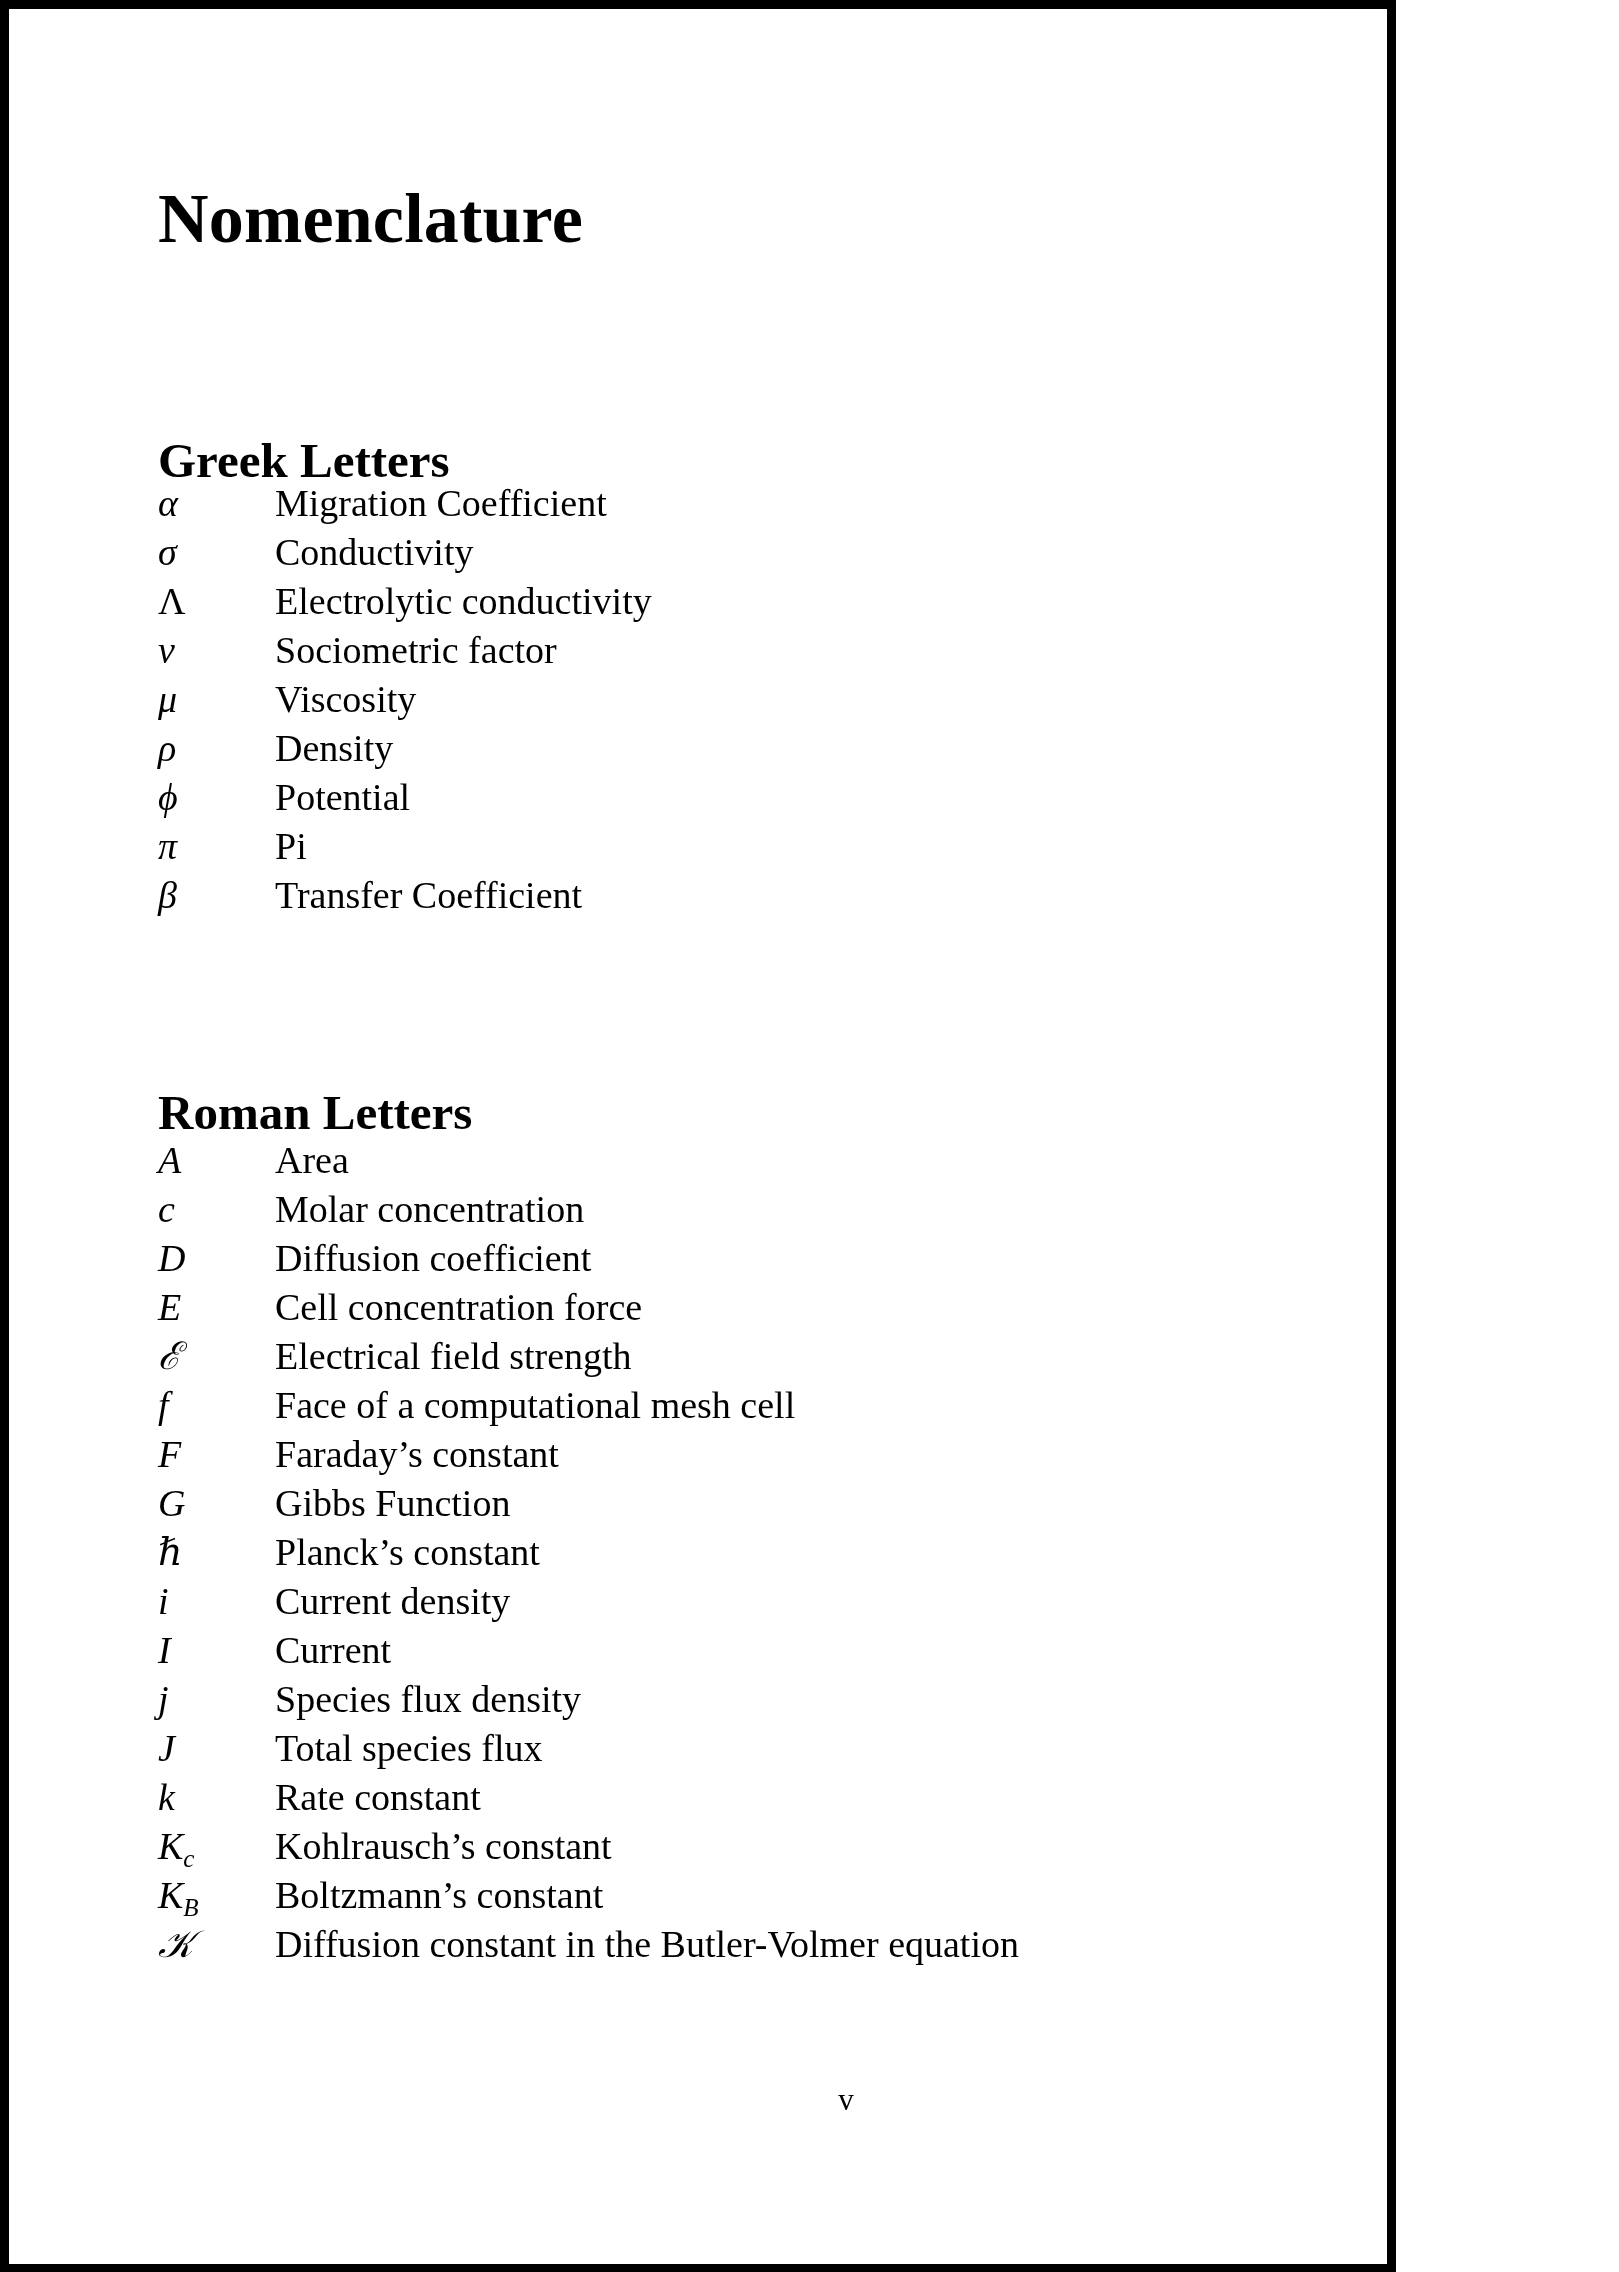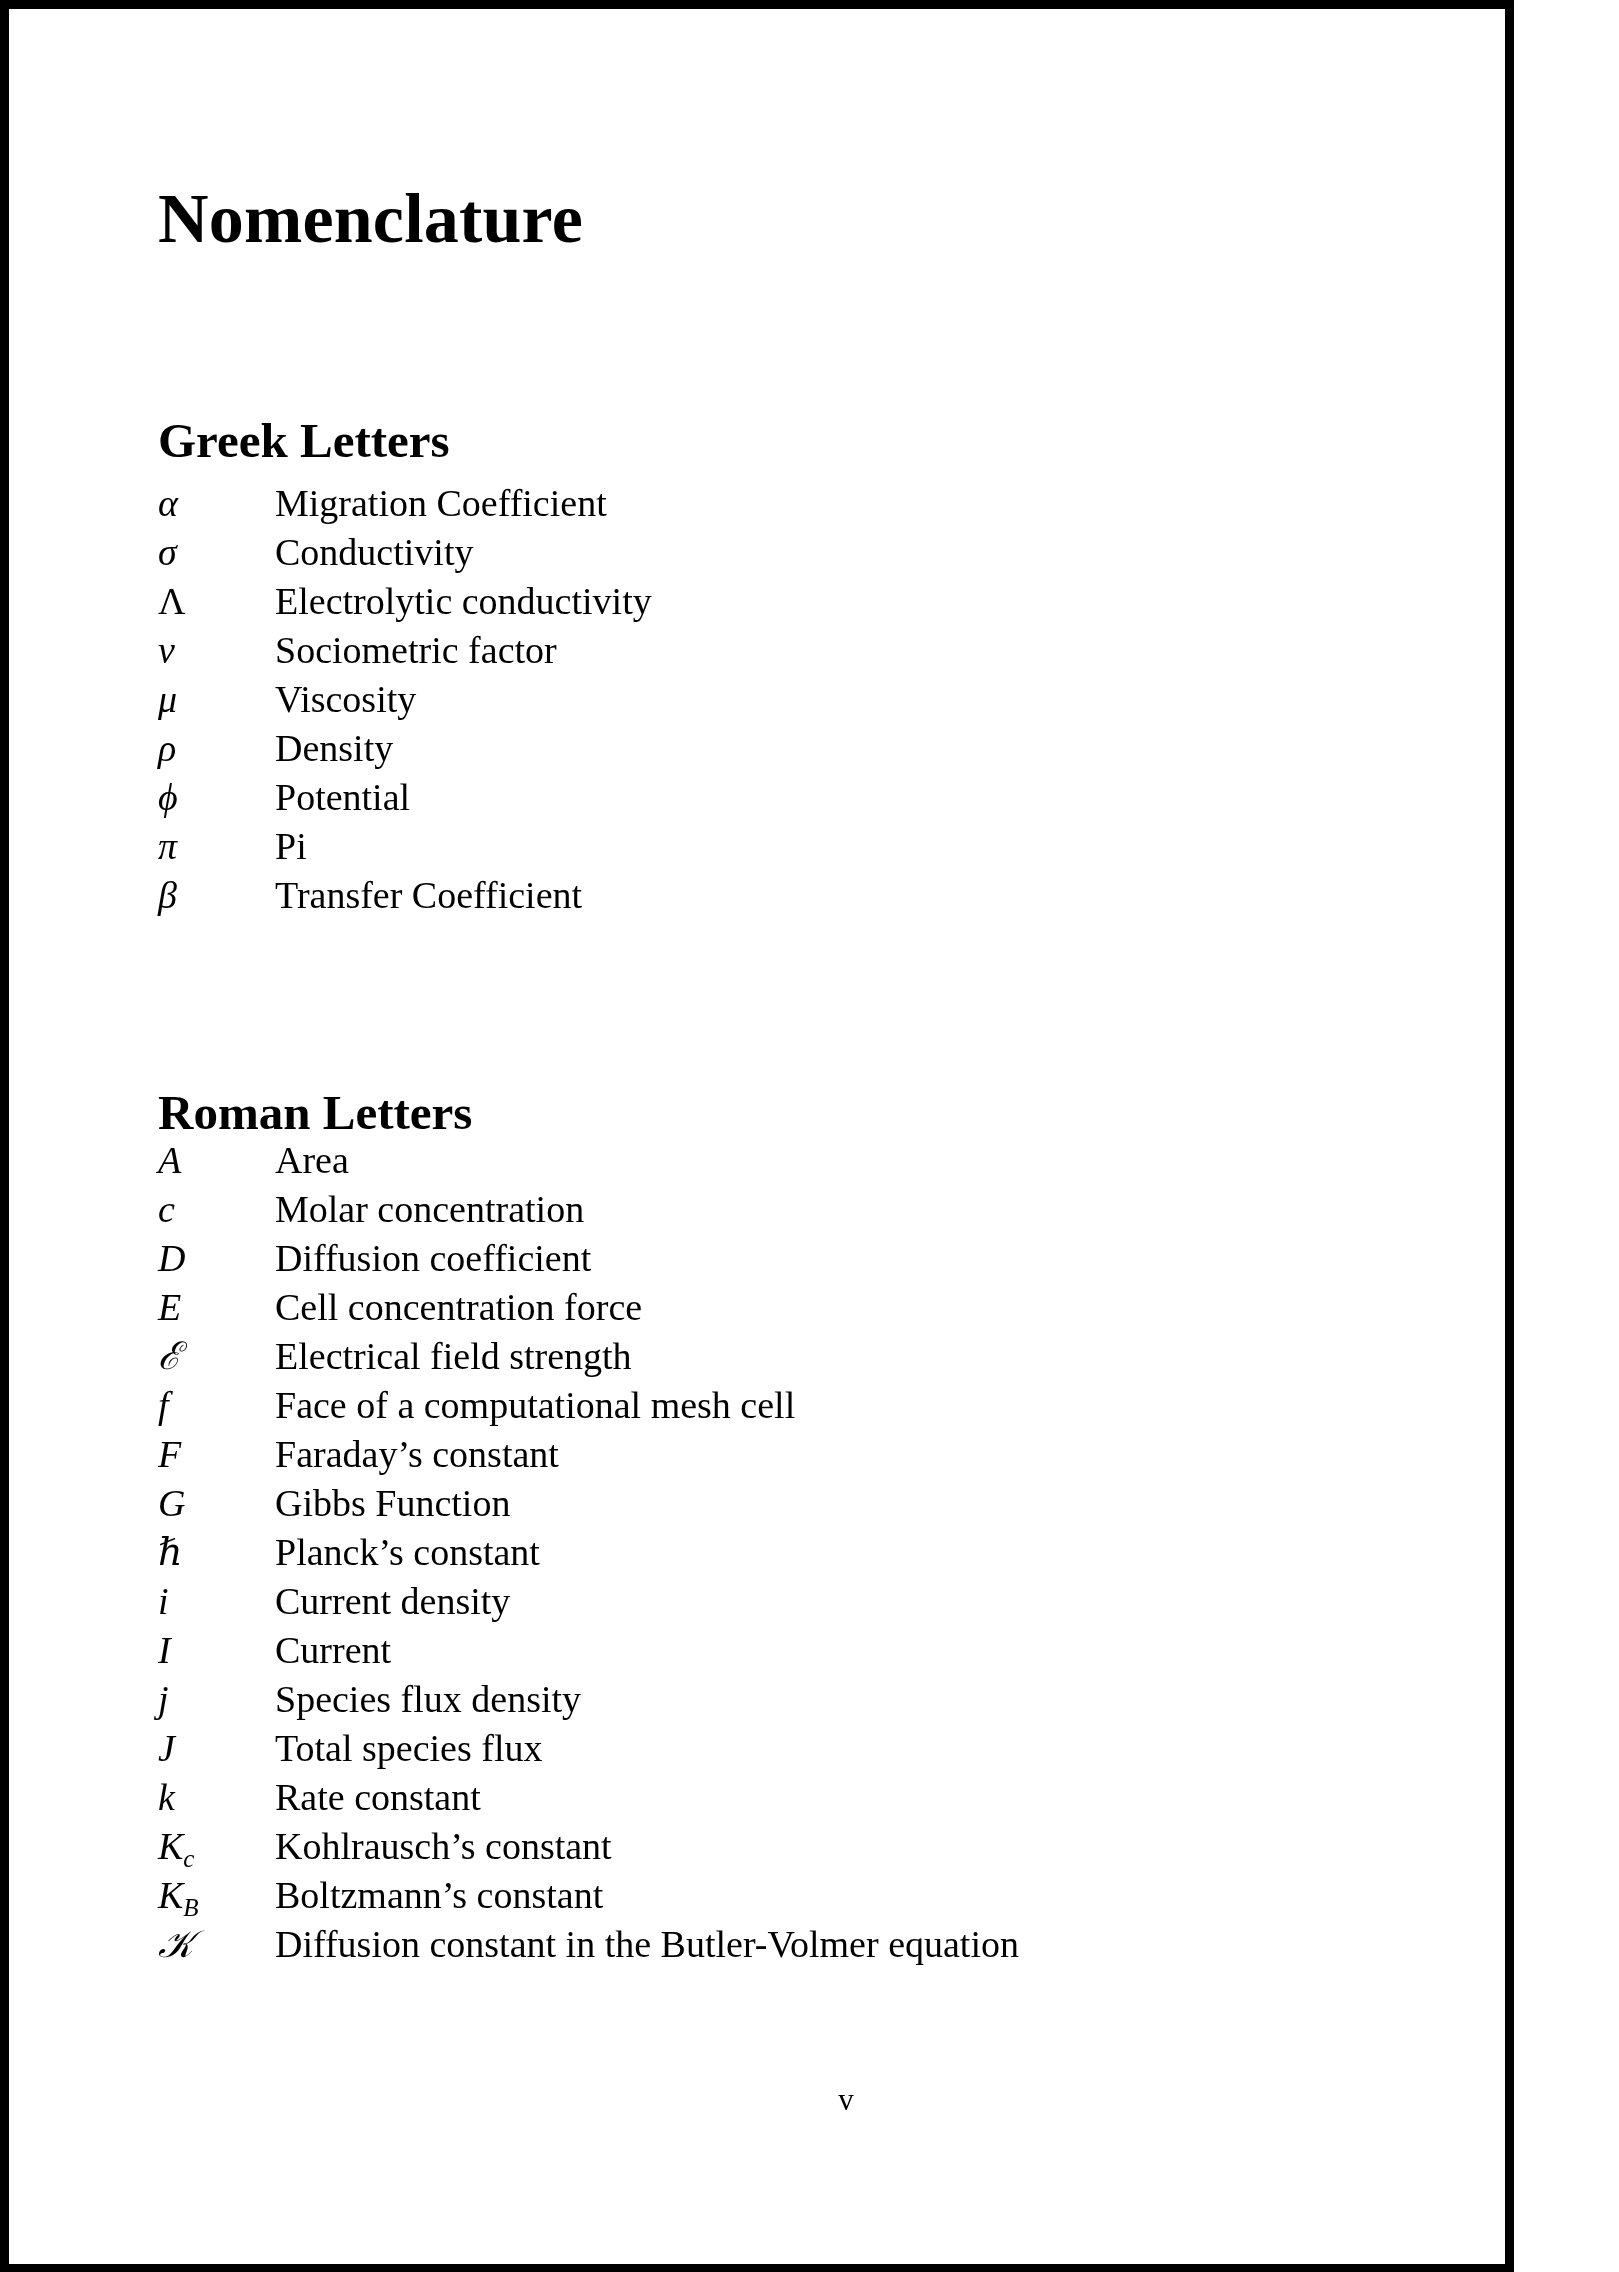--- a/index.html
+++ b/index.html
@@ -10,21 +10,21 @@
   body {
     width: 1620px;
     height: 2273px;
     font-family: "Liberation Serif", "DejaVu Serif", serif;
     color: #000000;
     overflow: hidden;
   }
 
   #page {
     position: relative;
-    width: 1514px;
+    width: 1396px;
     height: 2273px;
     box-sizing: border-box;
     border: 9px solid #000000;
     background: #ffffff;
   }
 
   #content {
     position: absolute;
     left: 149px;
     top: 0;
@@ -46,21 +46,21 @@
 
   
   .section-heading {
     position: absolute;
     left: 0;
     font-size: 49px;
     font-weight: bold;
     line-height: 1.0;
     white-space: nowrap;
   }
-  #heading-greek  { top: 366px; }
+  #heading-greek  { top: 386px; }
   #heading-roman  { top: 1038px; }
 
   
   .entry-list {
     position: absolute;
     left: 0;
     width: 1376px;
   }
   #list-greek { top: 473px; }
   #list-roman { top: 1130px; }

